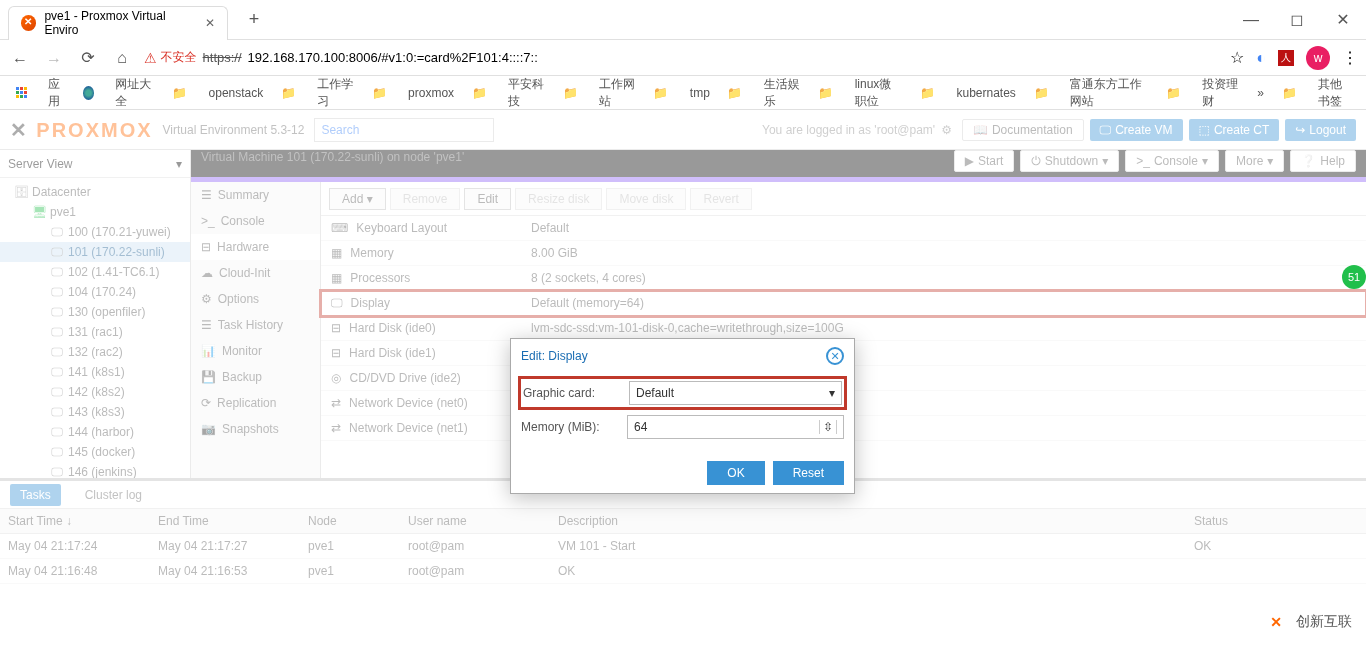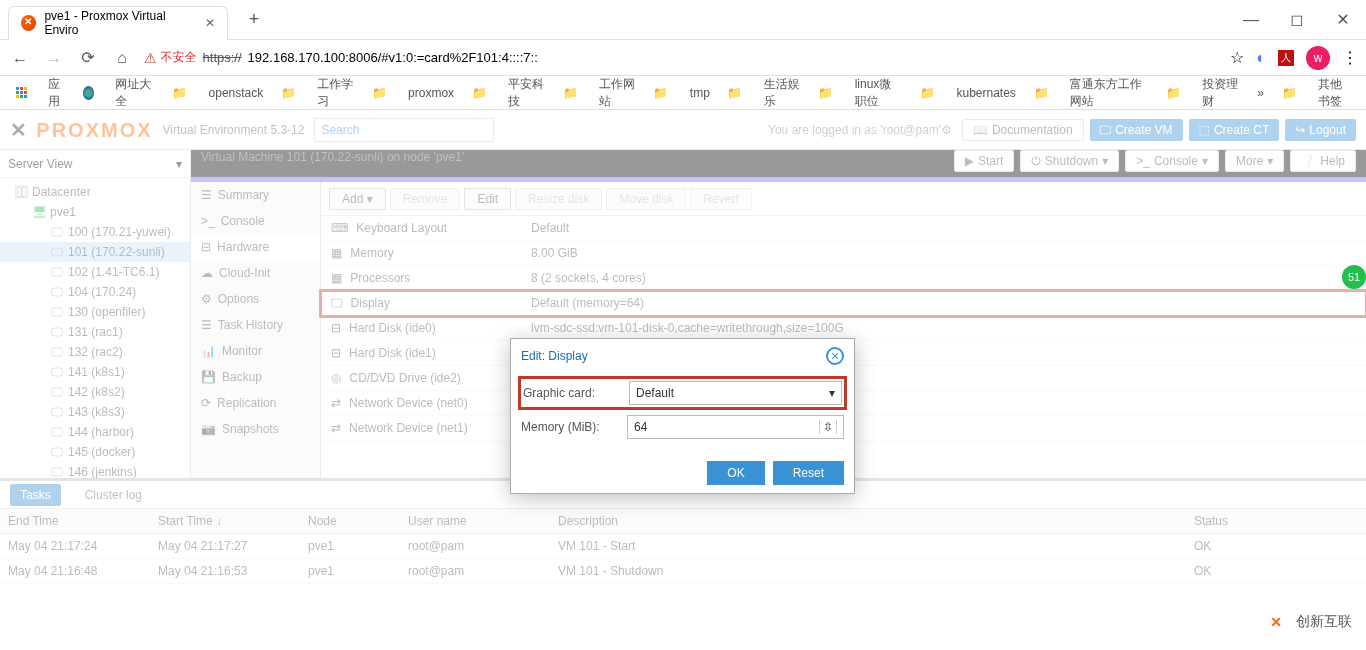--- a/index.html
+++ b/index.html
@@ -27,21 +27,21 @@
 .bm-folder{color:#ffc107}
 .bm-globe{width:14px;height:14px;border-radius:50%;background:radial-gradient(circle,#4a9 30%,#269 70%)}
 .bm-more{margin-left:auto;display:flex;gap:6px}
 .overlay{position:absolute;inset:110px 0 0 0;background:rgba(255,255,255,0.6);z-index:5;pointer-events:none}
 .pve-root{position:relative;height:calc(100% - 110px);display:flex;flex-direction:column}
 .pve-header{height:40px;background:#fff;border-bottom:1px solid #ccc;display:flex;align-items:center;padding:0 10px;gap:10px}
 .pve-logo{font-weight:bold;font-size:20px;letter-spacing:2px;color:#f60}
 .pve-logo .x{color:#333}
 .pve-ver{font-size:12px;color:#666}
 .pve-search{width:180px;height:24px;border:1px solid #ccc;padding:0 6px;font-size:12px;color:#3b82f6;display:flex;align-items:center}
-.pve-login{margin-left:auto;font-size:12px;color:#888;display:flex;align-items:center;}
+.pve-login{margin-left:auto;font-size:12px;color:#888;display:flex;align-items:center;gap:6px}
 .pve-topbtns{display:flex;gap:6px}
 .pve-btn{background:#3892d4;color:#fff;border:none;padding:4px 10px;font-size:12px;border-radius:2px;display:flex;align-items:center;gap:4px;cursor:pointer}
 .pve-body{flex:1;display:flex;min-height:0}
 .pve-sidebar{width:191px;background:#fff;border-right:1px solid #ccc;display:flex;flex-direction:column}
 .sv-header{height:28px;display:flex;align-items:center;justify-content:space-between;padding:0 8px;font-size:12px;border-bottom:1px solid #ddd}
 .tree{flex:1;overflow:auto;font-size:12px;padding:4px 0}
 .tree-item{padding:3px 6px;display:flex;align-items:center;gap:4px;cursor:pointer;color:#555}
 .tree-item.l1{padding-left:14px}
 .tree-item.l2{padding-left:32px}
 .tree-item.l3{padding-left:50px}
@@ -422,42 +422,41 @@
     </div>
   </div>
 
   <div class="bottom-panel">
     <div class="bp-tabs">
       <span class="bp-tab sel">Tasks</span>
       <span class="bp-tab">Cluster log</span>
     </div>
     <div class="bp-grid">
       <div class="bp-head">
+        <div>Start Time ↓</div>
         <div>End Time</div>
-        <div>Start Time ↓</div>
         <div>Node</div>
         <div>User name</div>
         <div>Description</div>
         <div>Status</div>
       </div>
       <div id="bprows">
           <div class="bp-row">
             <div>May 04 21:17:24</div>
             <div>May 04 21:17:27</div>
             <div>pve1</div>
             <div>root@pam</div>
             <div>VM 101 - Start</div>
             <div>OK</div>
           </div>
           <div class="bp-row">
             <div>May 04 21:16:48</div>
             <div>May 04 21:16:53</div>
             <div>pve1</div>
             <div>root@pam</div>
-            <div>VM 101 - Shutdown</div>
             <div>OK</div>
           </div>
         </div>
     </div>
   </div>
 </div>
 
 <div class="dialog">
   <div class="dlg-title">
     <span>Edit: Display</span>

